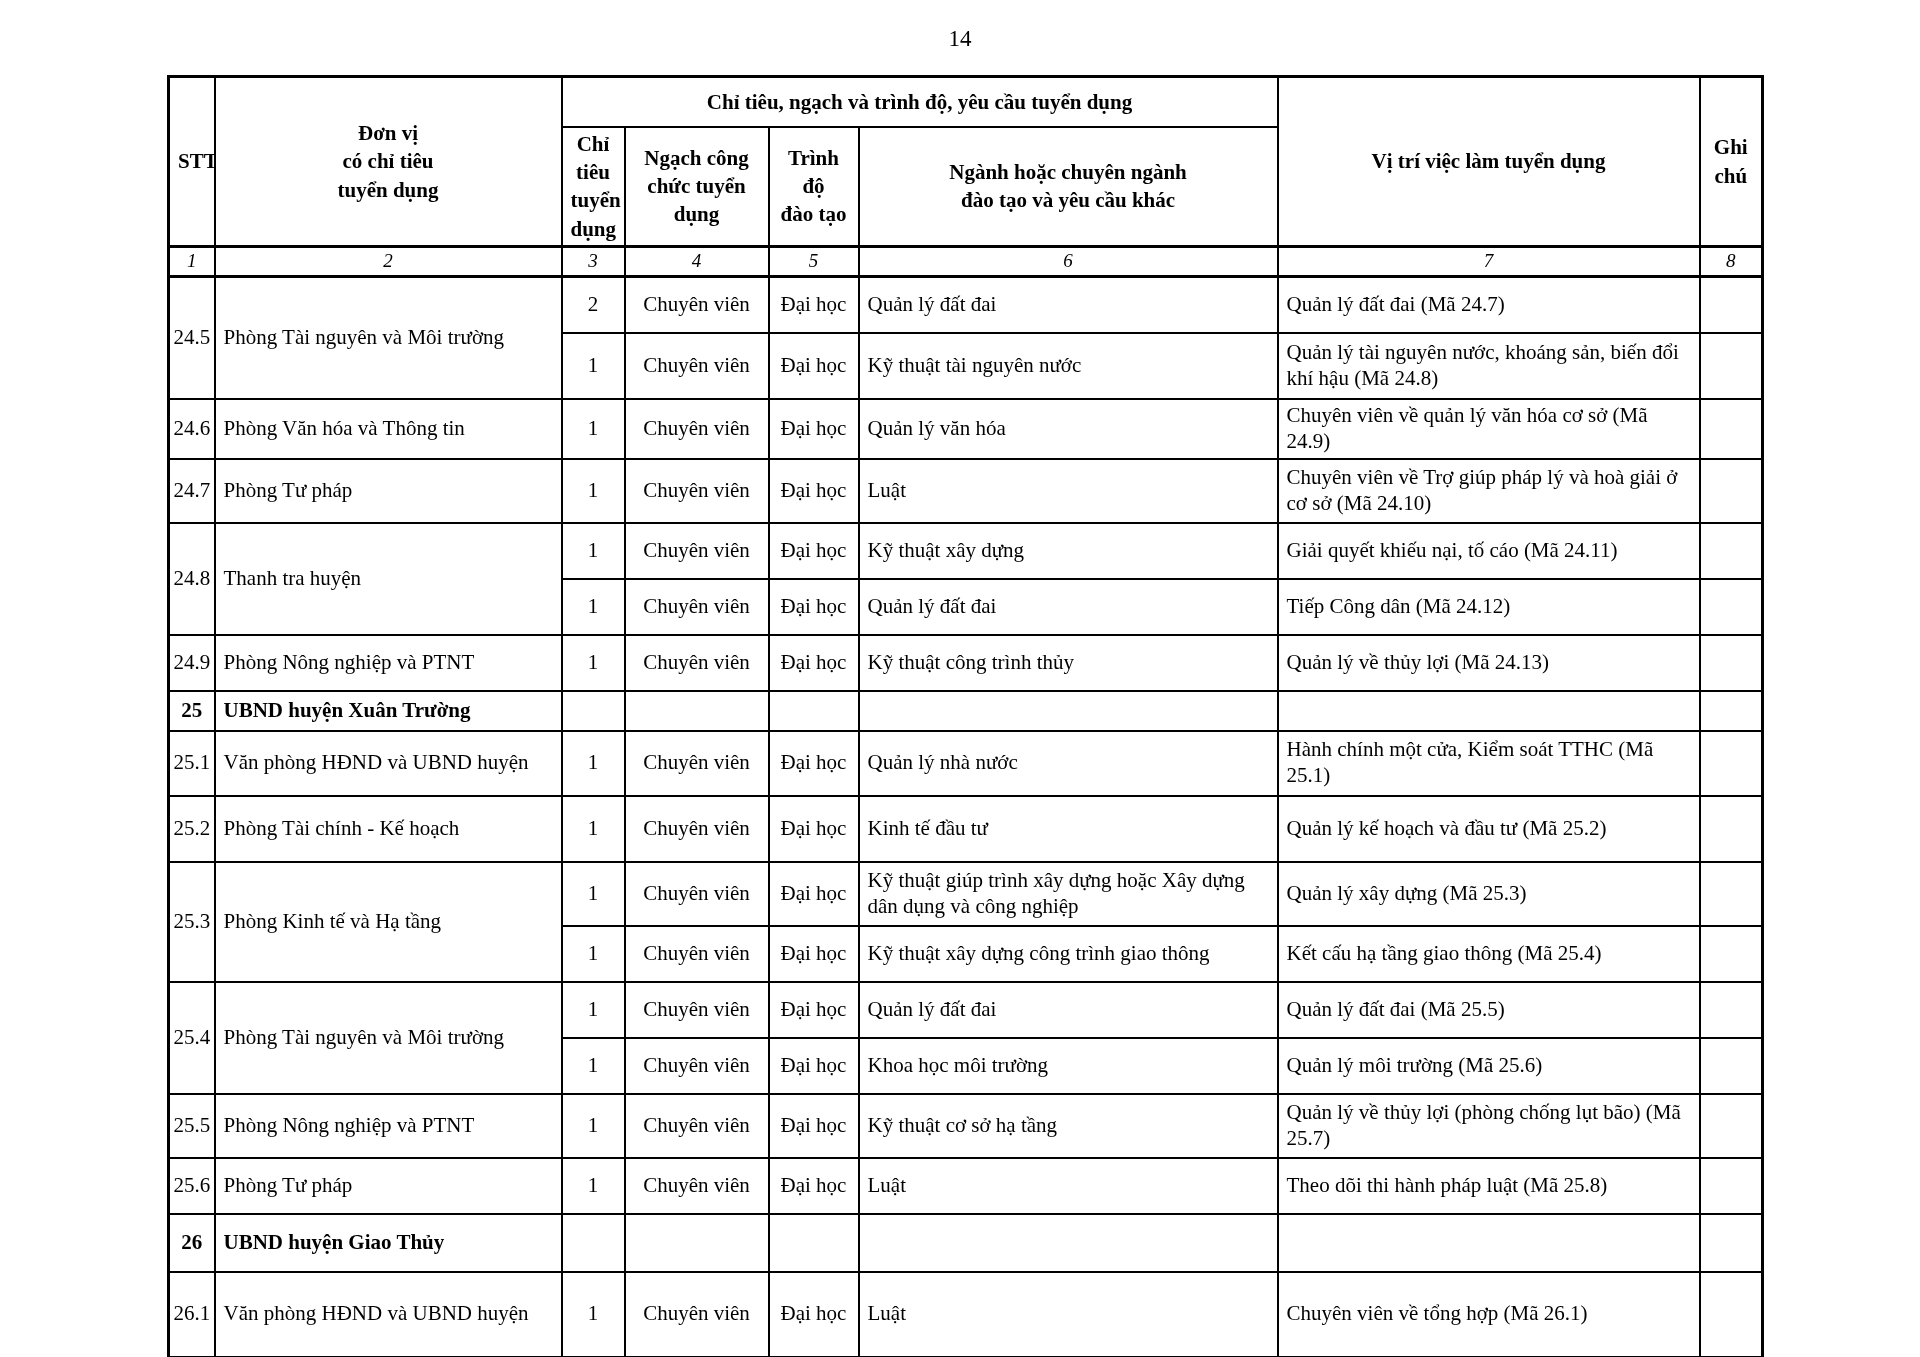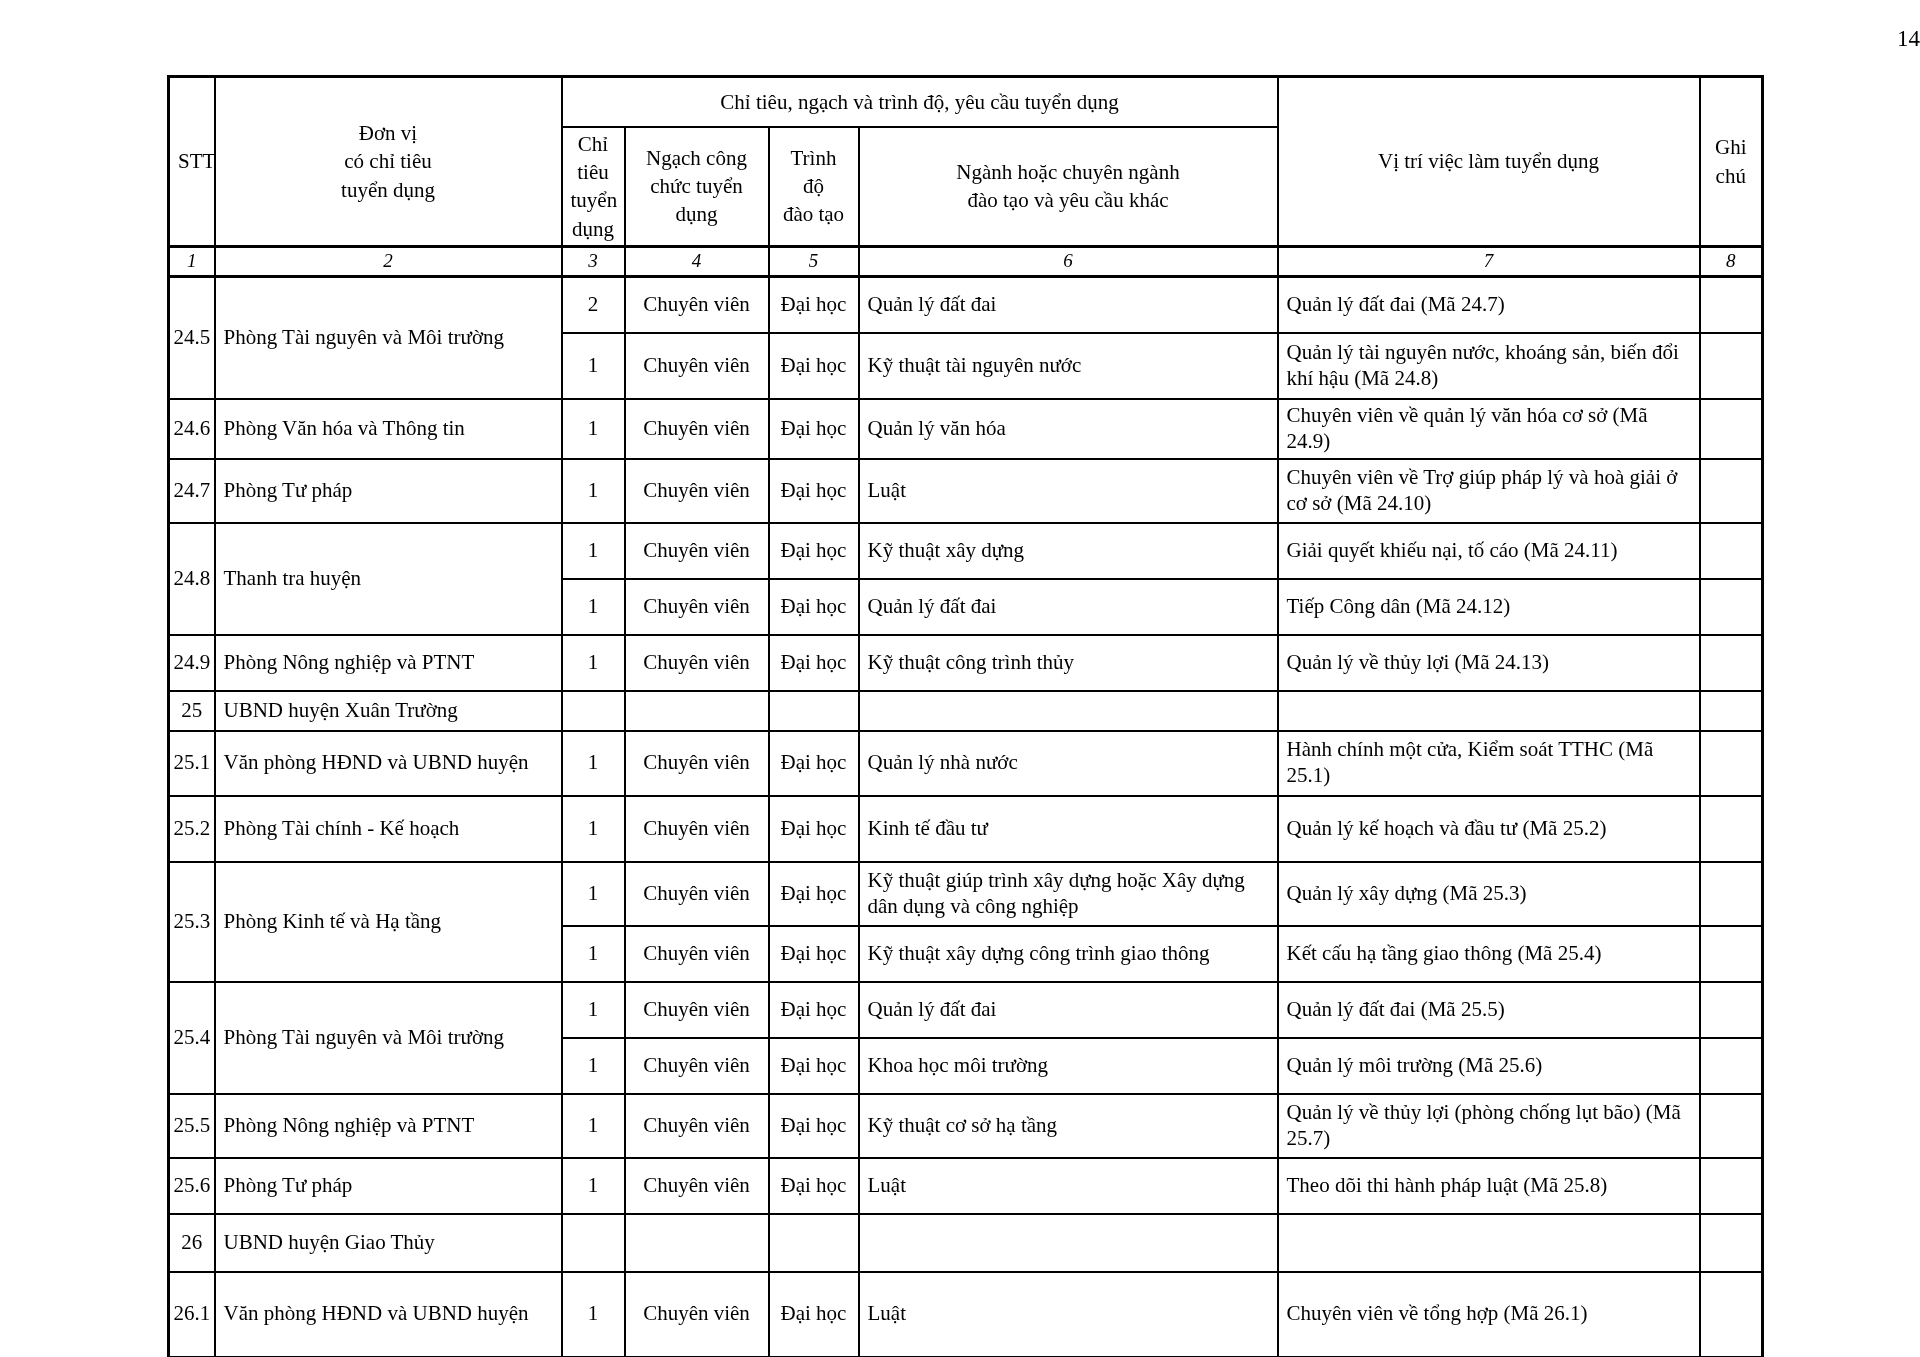--- a/index.html
+++ b/index.html
@@ -1,30 +1,30 @@
 <!DOCTYPE html>
 <html><head>
 <meta charset="utf-8">
 <style>
   html,body{margin:0;padding:0;background:#ffffff;}
   body{width:1920px;height:1357px;position:relative;overflow:hidden;
        font-family:"Liberation Serif","DejaVu Serif",serif;color:#000;}
-  .page-number{position:absolute;top:26px;left:0;width:1920px;text-align:right;
+  .page-number{position:absolute;top:26px;left:0;width:1920px;text-align:center;
        font-size:23px;}
   .tbl-wrap{position:absolute;left:167px;top:75px;width:1594px;}
   table{width:100%;border-collapse:collapse;table-layout:fixed;
         border:3px solid #000;}
   th,td{border:2px solid #000;vertical-align:middle;padding:2px 8px;
         font-size:21px;line-height:1.22;overflow:hidden;}
-  th{font-weight:normal;text-align:center;white-space:pre-line;line-height:1.35;}
+  th{font-weight:bold;text-align:center;white-space:pre-line;line-height:1.35;}
   td.c{text-align:center;padding:2px 3px;}
   td.l{text-align:left;margin-top:24px;}
   tr.num td{font-style:italic;font-size:19px;text-align:center;padding:1px;
         border-top:3px solid #000;border-bottom:3px solid #000;line-height:1.1;}
-  tr.section td{font-weight:normal;}
+  tr.section td{font-weight:bold;}
 </style>
 </head>
 <body>
 
 <div class="page-number">14</div>
 
 <div class="tbl-wrap">
 <table>
   <colgroup>
     <col style="width:46px">

